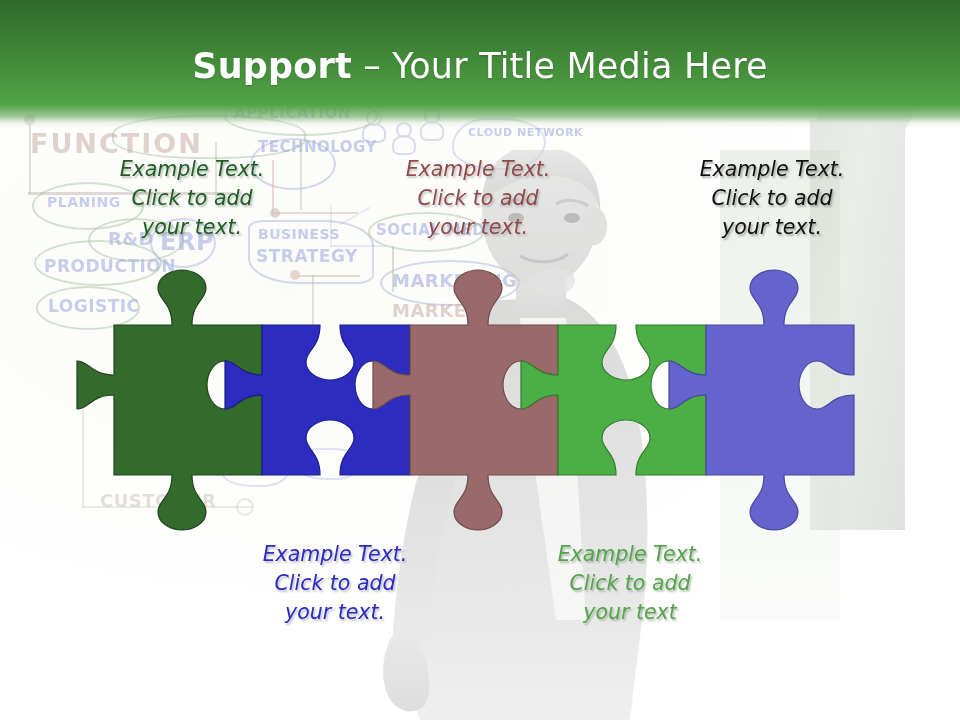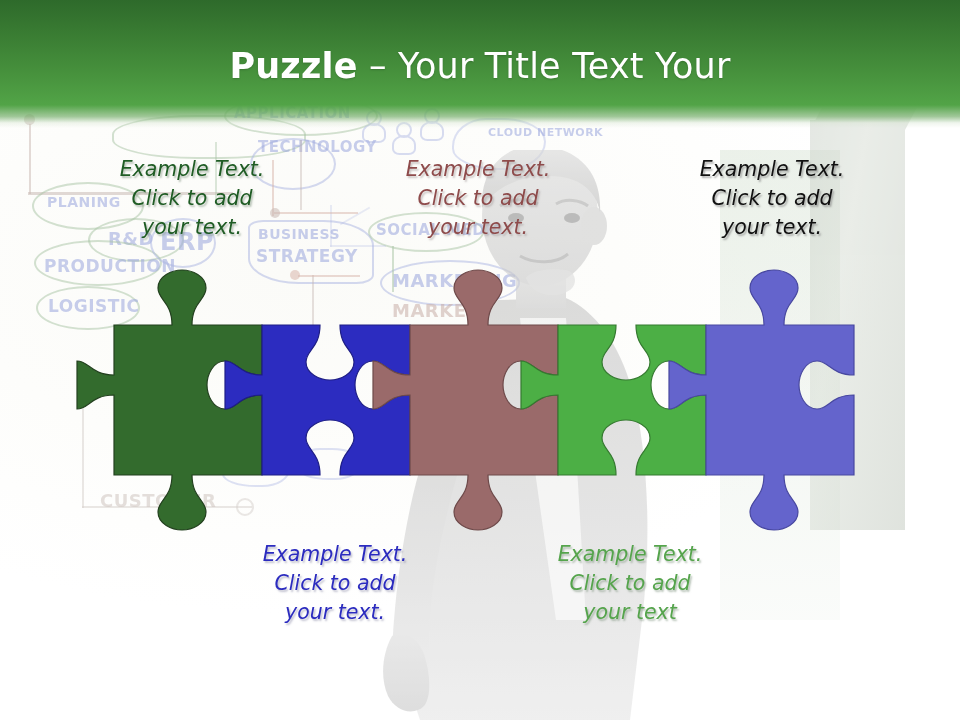--- a/index.html
+++ b/index.html
@@ -198,20 +198,21 @@
   }
   #header-title .strong{ font-weight:700; }
 </style>
 </head>
 <body>
 
 <div id="slide">
 
   <div id="bg-sketch">
 
+    <div class="sk" style="left:30px; top:28px; font-size:27px; color:#c9aea8; letter-spacing:2px;">Function</div>
     <div class="ln" style="left:28px; top:92px; width:205px; height:3px;"></div>
     <div class="dot" style="left:24px; top:14px; width:11px; height:11px;"></div>
     <div class="ln" style="left:29px; top:24px; width:2px; height:70px; background:#c9b8b2;"></div>
 
     <div class="bubble g" style="left:32px; top:82px; width:108px; height:44px;"></div>
     <div class="sk" style="left:47px; top:94px; font-size:14px;">Planing</div>
 
     <div class="bubble g" style="left:88px; top:118px; width:92px; height:40px;"></div>
     <div class="sk" style="left:108px; top:128px; font-size:18px;">R&amp;D</div>
 
@@ -246,21 +247,21 @@
     </div>
     <div class="person" style="left:418px; top:8px;">
       <i class="head"></i>
         <i class="torso"></i>
     </div>
 
     <div class="bubble g" style="left:368px; top:112px; width:112px; height:36px;"></div>
     <div class="sk" style="left:376px; top:121px; font-size:15px;">Social Media</div>
 
     <div class="cloudy" style="left:452px; top:18px; width:90px; height:48px;"></div>
-    <div class="sk" style="left:468px; top:26px; font-size:11px;margin-left:20px;">Cloud Network</div>
+    <div class="sk" style="left:468px; top:26px; font-size:11px;">Cloud Network</div>
 
     <div class="bubble" style="left:380px; top:160px; width:136px; height:42px;"></div>
     <div class="sk" style="left:392px; top:170px; font-size:18px;">Marketing</div>
     <div class="sk" style="left:392px; top:200px; font-size:18px; color:#c9aea8;">Market</div>
 
     <div class="axes" style="left:330px; top:105px;">
       <div class="ln blue" style="left:0; top:0; width:2px; height:42px;"></div>
       <div class="ln blue" style="left:0; top:40px; width:56px; height:2px;"></div>
       <div class="ln blue" style="left:8px; top:10px; width:34px; height:2px; transform:rotate(-30deg);"></div>
     </div>
@@ -498,17 +499,17 @@
 your text.</div>
   <div id="cap-4" class="caption blue">Example Text.
 Click  to add
 your text.</div>
   <div id="cap-5" class="caption green-light">Example Text.
 Click  to add
 your text</div>
 
   <div id="header">
     <div id="header-title">
-      <span class="strong">Puzzle</span><span> – Your Title Text Your</span>
+      <span class="strong">Support</span><span> – Your Title Media Here</span>
     </div>
   </div>
 
 </div>
 
 </body></html>

